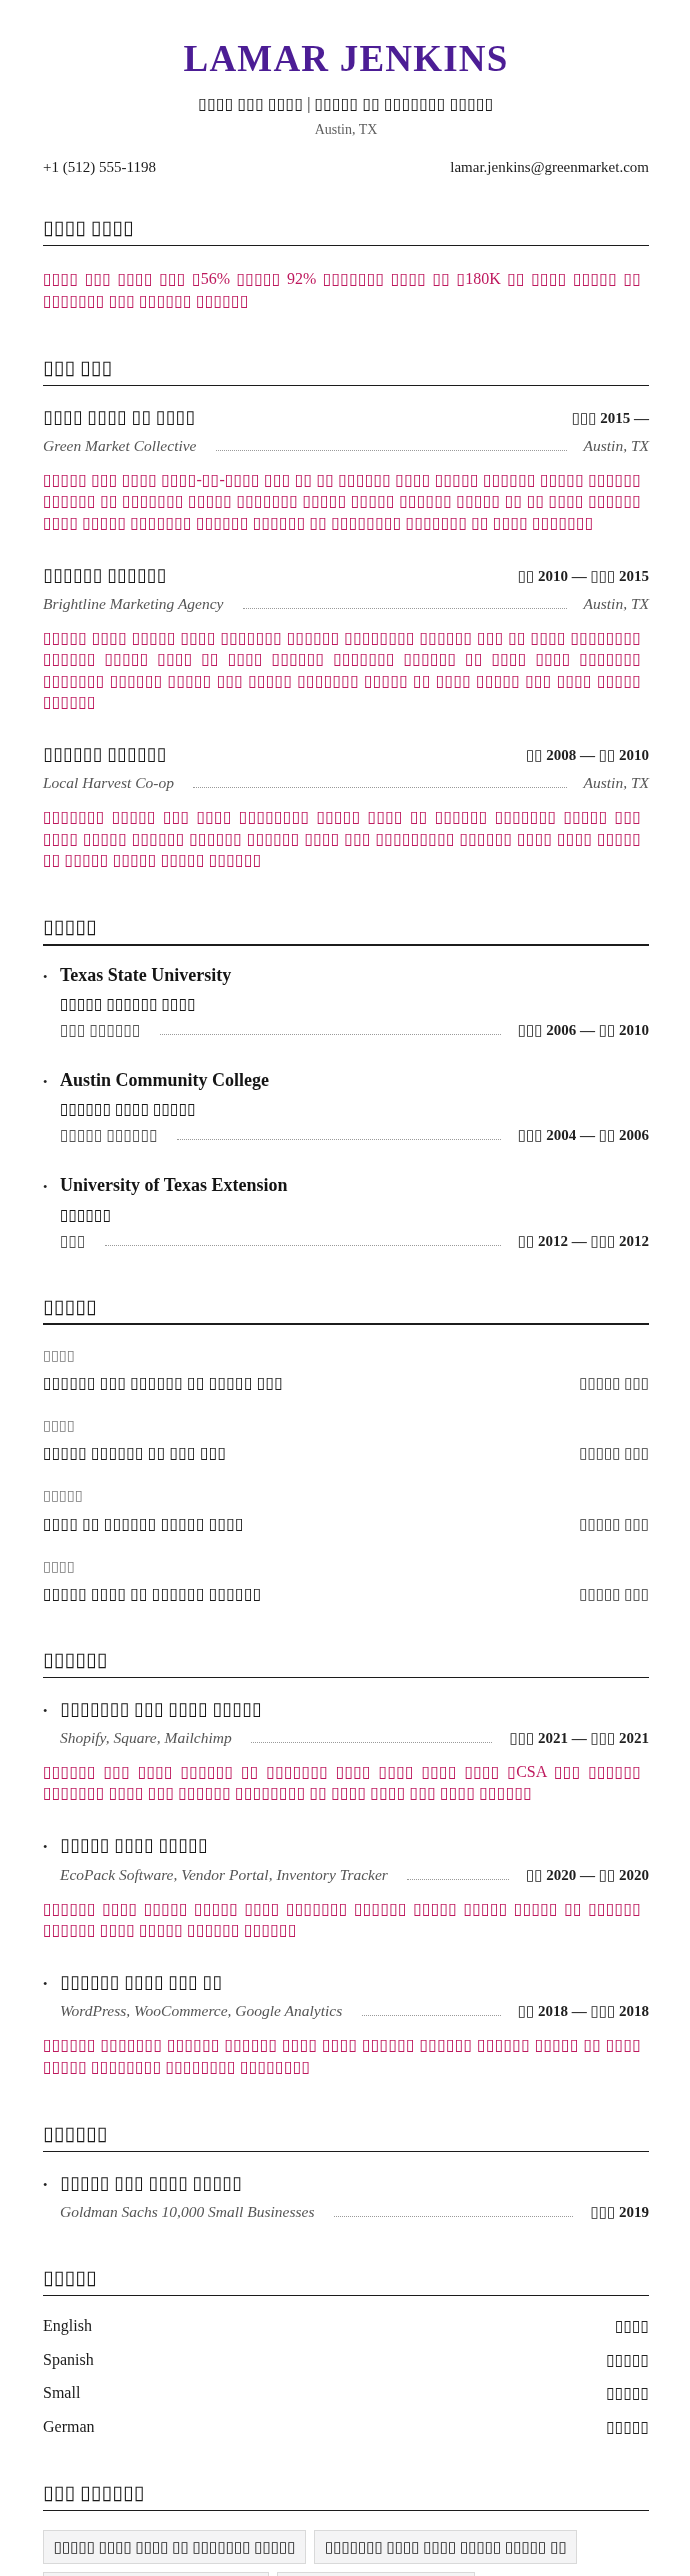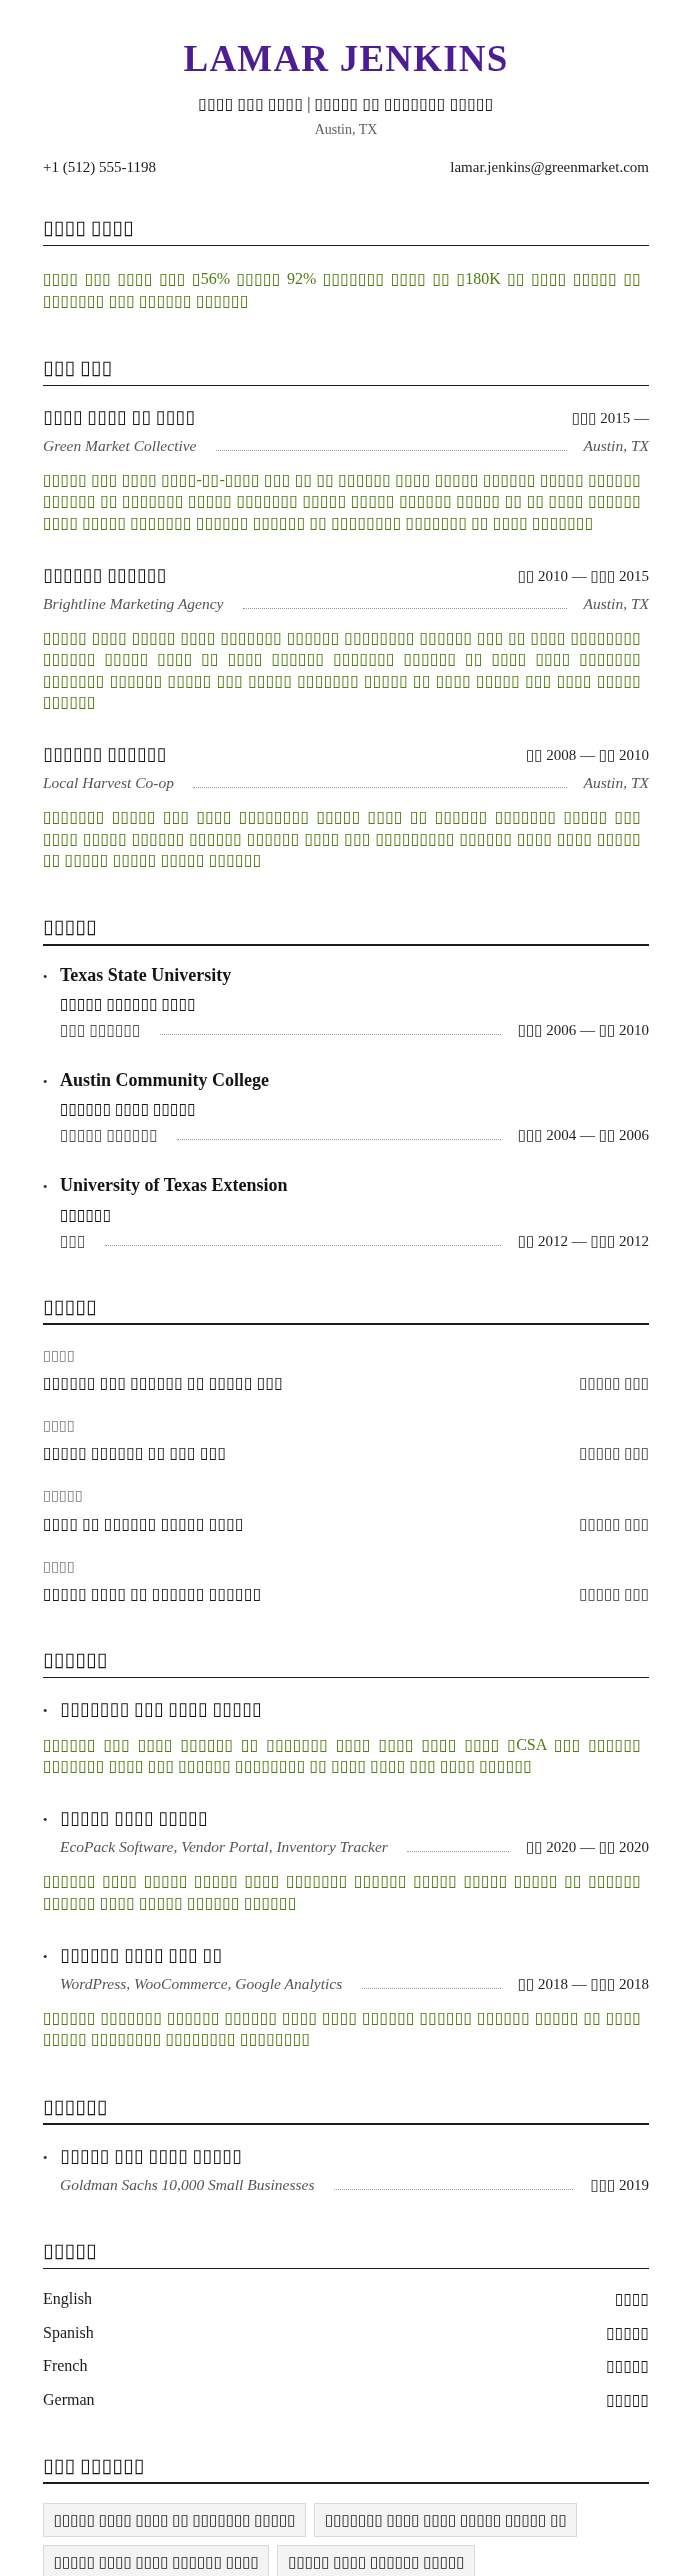--- a/index.html
+++ b/index.html
@@ -37,28 +37,28 @@
   
   .section { margin-top: 46px; }
   .section.first { margin-top: 41px; }
   .sec-title { font-size: 19.5px; color: #1b1b1b; line-height: 1.1; }
   .sec-rule { height: 1.7px; background: #1c1c1c; margin-top: 6.3px; }
   .para {
     font-size: 16px;
     line-height: 1.33;
     text-align: justify;
     margin: 22px 8px 0 0;
-    color: #4d7c0f;
+    color: #be185d;
   }
   
   .entry { margin-top: 31px; }
   .entry.first { margin-top: 19.5px; }
   .title-row { display: flex; justify-content: space-between; align-items: baseline; }
   .entry-title { font-size: 18px; font-weight: bold; color: #151515; }
-  .date { font-size: 15px; color: #1f1f1f; white-space: nowrap; }
+  .date { font-size: 15px; color: #1f1f1f; white-space: nowrap; font-weight: bold; }
   .meta-row { display: flex; align-items: flex-start; margin-top: 9.2px; }
   .meta-left { font-size: 15.5px; font-style: italic; color: #555; white-space: nowrap; }
   .leader {
     flex: 1;
     border-bottom: 0.6px dotted #9a9a9a;
     margin: 0 17px 4px 19.5px;
     align-self: flex-end;
     min-width: 35px;
   }
   .meta-right { font-size: 15.5px; font-style: italic; color: #555; white-space: nowrap; }
@@ -240,20 +240,25 @@
 
   <div class="section">
     <div class="sec-title">▯▯▯▯▯▯</div>
     <div class="sec-rule"></div>
 
     <div class="entry first">
       <div class="bullet-row">
         <span class="bullet">•</span>
         <span class="entry-title">▯▯▯▯▯▯▯ ▯▯▯ ▯▯▯▯ ▯▯▯▯▯</span>
       </div>
+      <div class="meta-row indent">
+        <span class="meta-left">Shopify, Square, Mailchimp</span>
+        <span class="leader"></span>
+        <span class="date">▯▯▯ 2021 — ▯▯▯ 2021</span>
+      </div>
       <p class="para">▯▯▯▯▯▯ ▯▯▯ ▯▯▯▯ ▯▯▯▯▯▯ ▯▯ ▯▯▯▯▯▯▯ ▯▯▯▯ ▯▯▯▯ ▯▯▯▯ ▯▯▯▯ ▯CSA ▯▯▯ ▯▯▯▯▯▯ ▯▯▯▯▯▯▯ ▯▯▯▯ ▯▯▯ ▯▯▯▯▯▯ ▯▯▯▯▯▯▯▯ ▯▯ ▯▯▯▯ ▯▯▯▯ ▯▯▯ ▯▯▯▯ ▯▯▯▯▯▯</p>
     </div>
 
     <div class="entry">
       <div class="bullet-row">
         <span class="bullet">•</span>
         <span class="entry-title">▯▯▯▯▯ ▯▯▯▯ ▯▯▯▯▯</span>
       </div>
       <div class="meta-row indent">
         <span class="meta-left">EcoPack Software, Vendor Portal, Inventory Tracker</span>
@@ -300,21 +305,21 @@
 
     <div class="lang-row first">
       <span class="lang-name">English</span>
       <span class="lang-level">▯▯▯▯</span>
     </div>
     <div class="lang-row">
       <span class="lang-name">Spanish</span>
       <span class="lang-level">▯▯▯▯▯</span>
     </div>
     <div class="lang-row">
-      <span class="lang-name">French</span>
+      <span class="lang-name">Small</span>
       <span class="lang-level">▯▯▯▯▯</span>
     </div>
     <div class="lang-row">
       <span class="lang-name">German</span>
       <span class="lang-level">▯▯▯▯▯</span>
     </div>
   </div>
 
   <div class="section">
     <div class="sec-title">▯▯▯ ▯▯▯▯▯▯</div>

